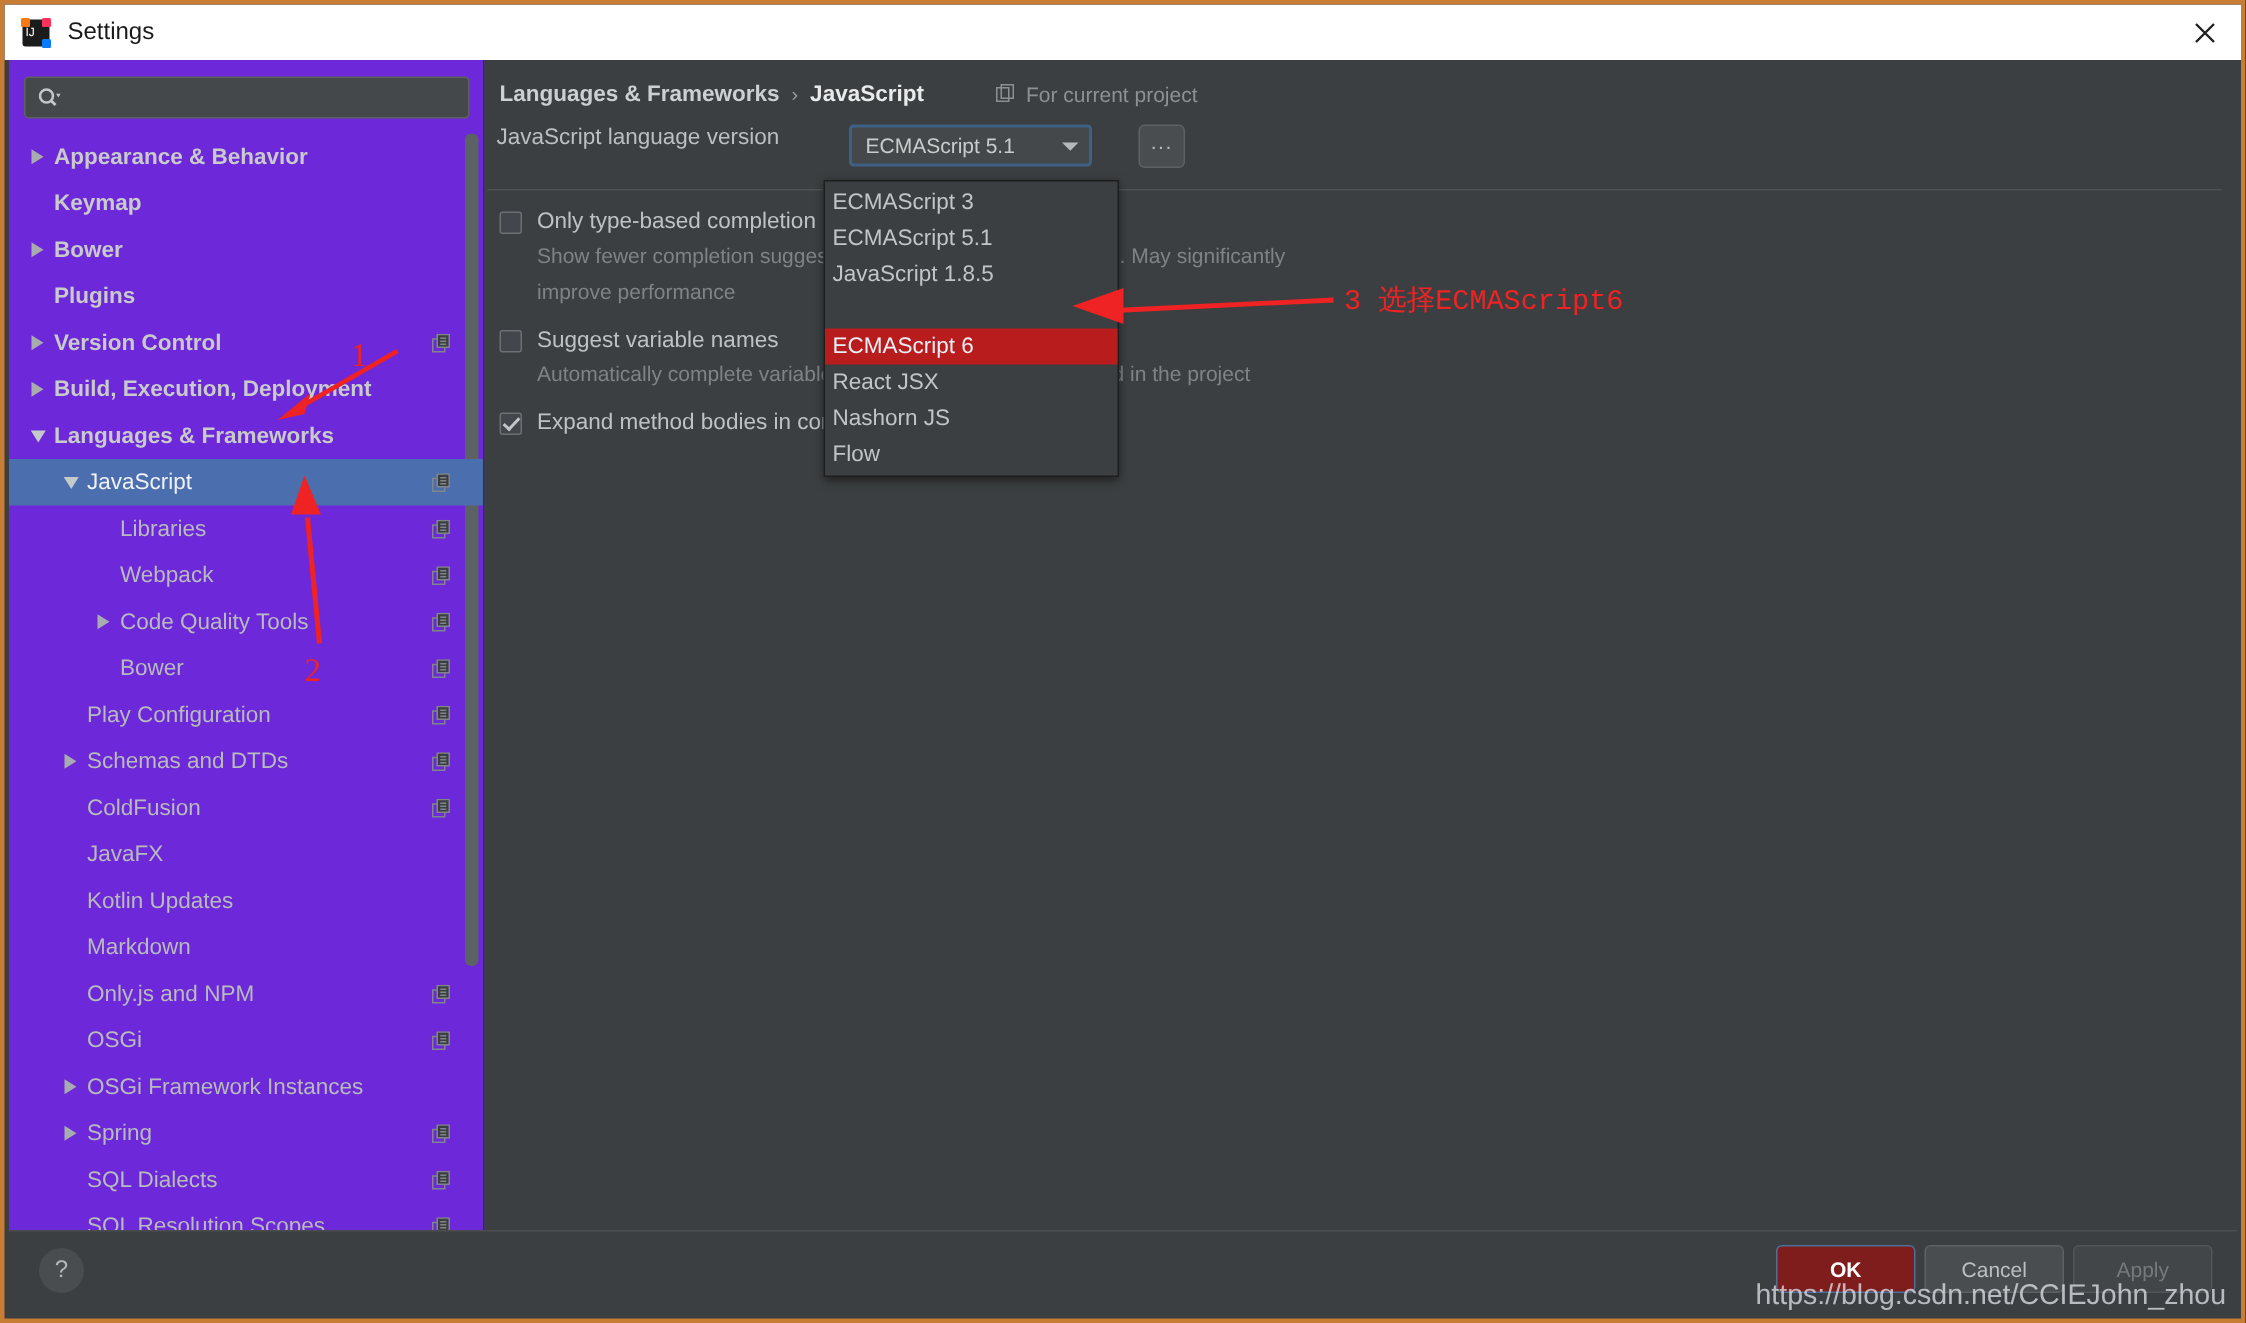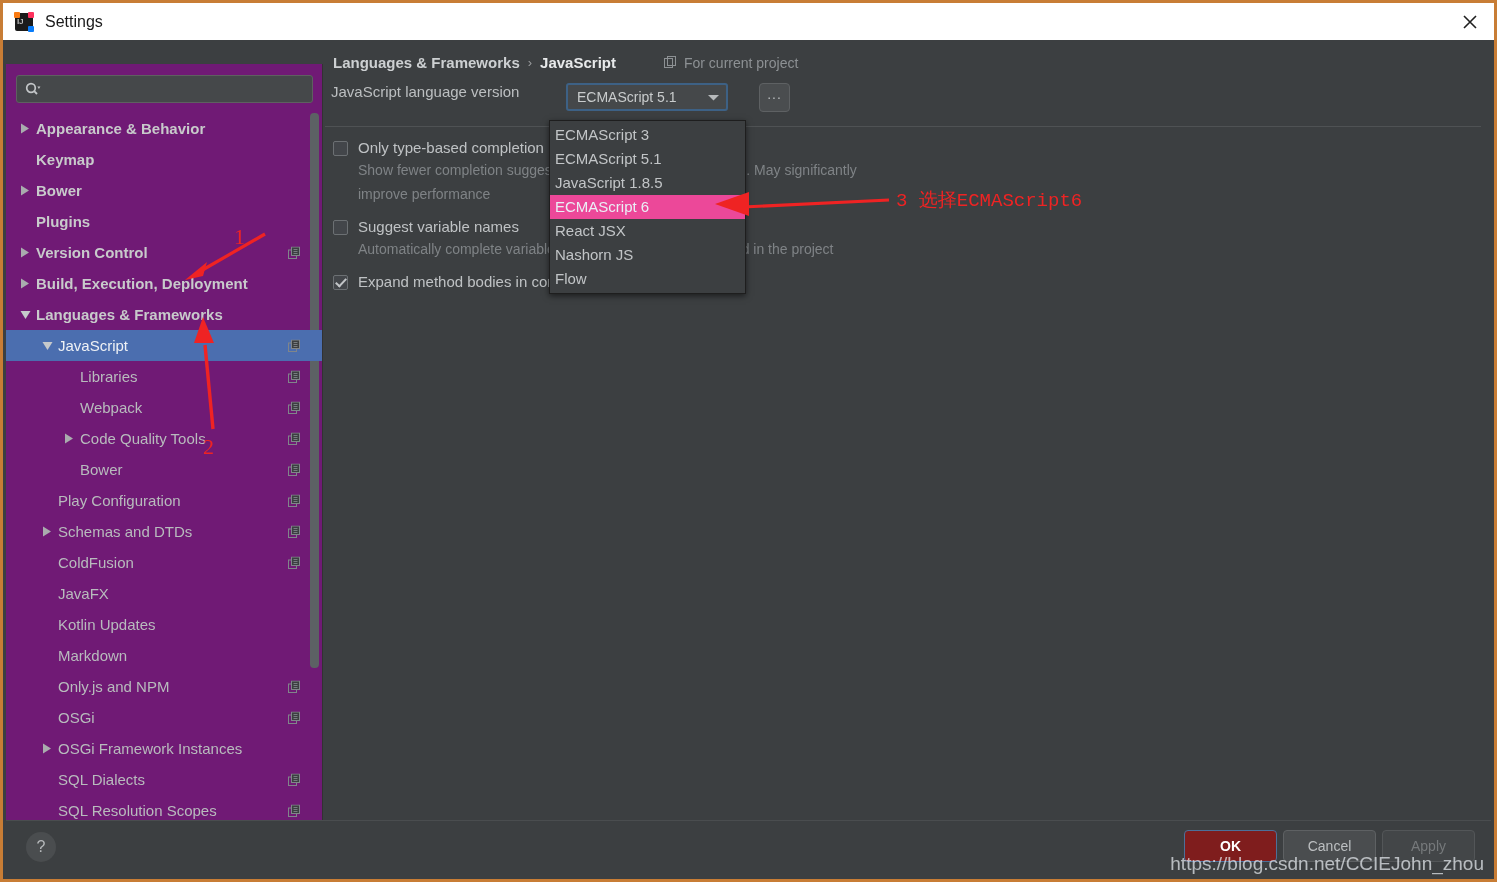--- a/index.html
+++ b/index.html
@@ -76,23 +76,22 @@
     cursor: pointer;
   }
   .close-btn svg { display: block; }
 
   
   .sidebar {
     position: absolute;
     left: 3px; top: 37px;
     width: 317px;
     bottom: 55px;
-    background: #701a75;
+    background: #6d28d9;
     overflow: hidden;
-    margin-top: 24px;
   }
   .search-wrap {
     padding: 11px 10px 0 10px;
   }
   .search-box {
     height: 28px;
     border: 1px solid #5e6060;
     border-radius: 3px;
     background: #45484a;
     display: flex;
@@ -317,22 +316,23 @@
   .dd-item {
     height: 24px;
     line-height: 24px;
     padding-left: 5px;
     font-size: 15px;
     color: #c2c5c7;
     white-space: nowrap;
     cursor: pointer;
   }
   .dd-item.active {
-    background: #ec4899;
+    background: #b91c1c;
     color: #eaeff6;
+    margin-top: 24px;
   }
 
   
   .bottombar {
     position: absolute;
     left: 3px; right: 3px; bottom: 3px;
     height: 55px;
     background: #3c3f41;
     border-top: 1px solid #4a4d4f;
   }
@@ -637,20 +637,35 @@
         </div>
         <div class="tree-row" style="padding-left: 30px;">
           <span class="twisty">
             <svg width="10" height="11" viewBox="0 0 10 11">
               <path d="M1 0.5 L9 5.5 L1 10.5 Z" fill="#a9acae"></path>
             </svg>
           </span>
           <span class="tree-label">OSGi Framework Instances</span>
         </div>
         <div class="tree-row" style="padding-left: 30px;">
+          <span class="twisty">
+            <svg width="10" height="11" viewBox="0 0 10 11">
+              <path d="M1 0.5 L9 5.5 L1 10.5 Z" fill="#a9acae"></path>
+            </svg>
+          </span>
+          <span class="tree-label">Spring</span>
+          <span class="row-icon">
+            <svg width="13" height="13" viewBox="0 0 13 13">
+              <rect x="0.5" y="3.5" width="8" height="8.5" stroke="#80858a" fill="none"></rect>
+              <rect x="3.5" y="0.5" width="8" height="8.5" stroke="#80858a" fill="#3c3f41"></rect>
+              <path d="M5.5 3 L9.5 3 M5.5 5 L9.5 5 M5.5 7 L9.5 7" stroke="#80858a" stroke-width="0.9"></path>
+            </svg>
+          </span>
+        </div>
+        <div class="tree-row" style="padding-left: 30px;">
           <span class="twisty"></span>
           <span class="tree-label">SQL Dialects</span>
           <span class="row-icon">
             <svg width="13" height="13" viewBox="0 0 13 13">
               <rect x="0.5" y="3.5" width="8" height="8.5" stroke="#80858a" fill="none"></rect>
               <rect x="3.5" y="0.5" width="8" height="8.5" stroke="#80858a" fill="#3c3f41"></rect>
               <path d="M5.5 3 L9.5 3 M5.5 5 L9.5 5 M5.5 7 L9.5 7" stroke="#80858a" stroke-width="0.9"></path>
             </svg>
           </span>
         </div>

